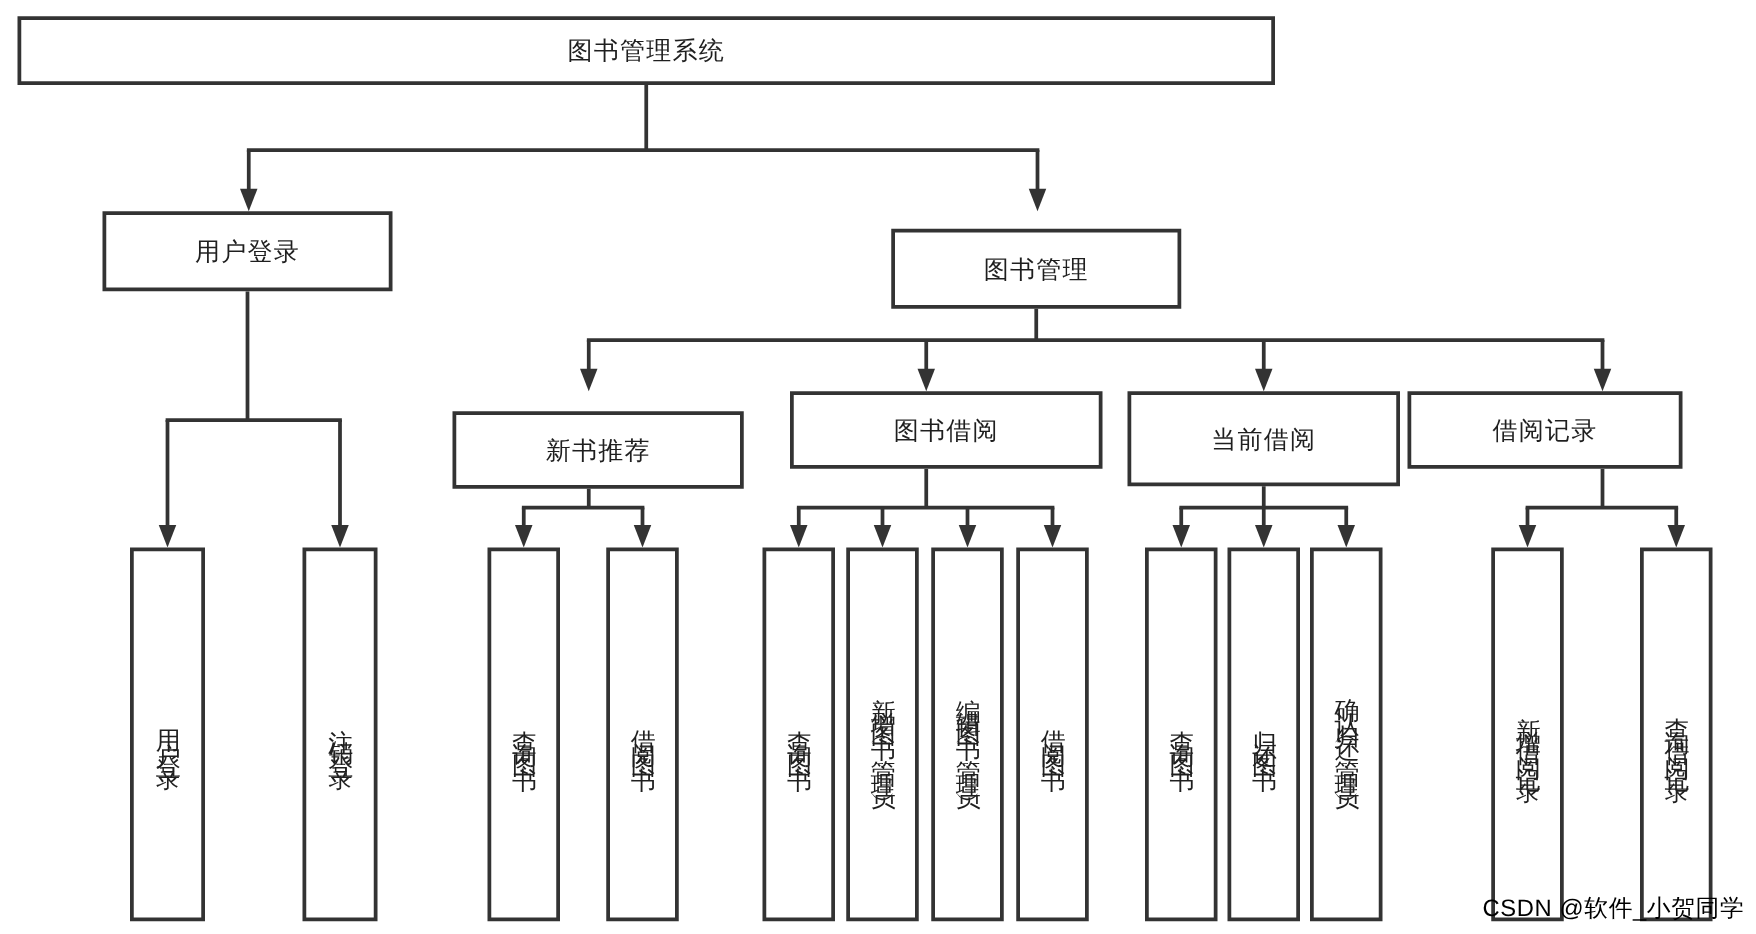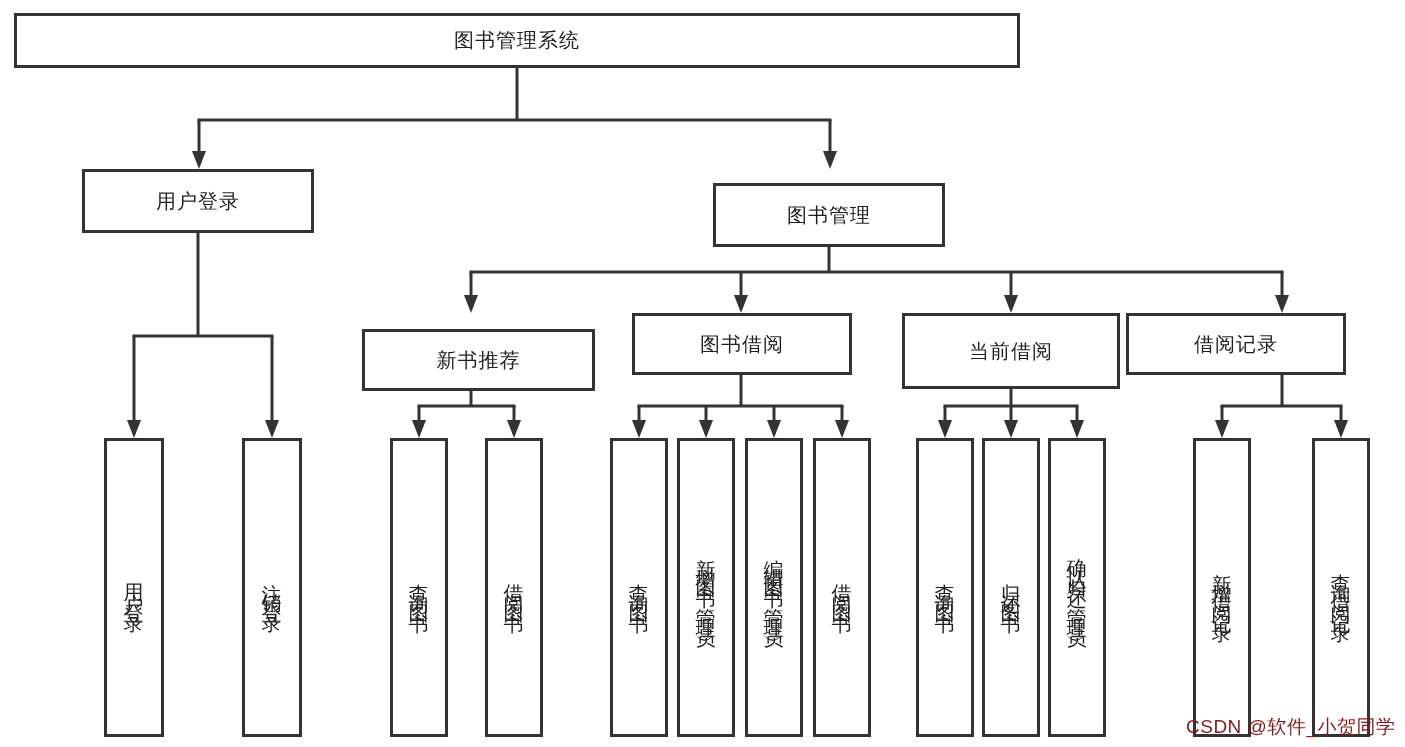--- a/index.html
+++ b/index.html
@@ -16,21 +16,21 @@
     color:#1f1f1f;
   }
   .hbox{font-size:20px;letter-spacing:1px;white-space:nowrap;}
   .vbox{
     writing-mode:vertical-rl;text-orientation:mixed;
     font-size:20px;letter-spacing:10px;line-height:1;
     text-align:center;
   }
   .watermark{
     position:absolute;z-index:5;
-    font-size:19px;color:#7f1d1d;letter-spacing:0.5px;white-space:nowrap;
+    font-size:19px;color:#000000;letter-spacing:0.5px;white-space:nowrap;
   }
 </style>
 </head>
 <body>
 
 <div class="stage">
 
   <svg class="connectors" width="1405" height="747" viewBox="0 0 1405 747">
     <g stroke="#333333" stroke-width="3" fill="none">
 
@@ -103,21 +103,21 @@
       <polygon points="1334,420 1348,420 1341,438"></polygon>
     </g>
   </svg>
 
   <div class="node hbox" style="left:14px;top:13px;width:1006px;height:55px;">图书管理系统</div>
 
   <div class="node hbox" style="left:82px;top:169px;width:232px;height:64px;">用户登录</div>
   <div class="node hbox" style="left:713px;top:183px;width:232px;height:64px;">图书管理</div>
 
   <div class="node hbox" style="left:362px;top:329px;width:233px;height:62px;">新书推荐</div>
-  <div class="node hbox" style="left:632px;top:313px;width:220px;height:62px;">图书借阅</div>
+  <div class="node hbox" style="left:632px;top:313px;width:250px;height:62px;">图书借阅</div>
   <div class="node hbox" style="left:902px;top:313px;width:218px;height:76px;">当前借阅</div>
   <div class="node hbox" style="left:1126px;top:313px;width:220px;height:62px;">借阅记录</div>
 
   <div class="node vbox" style="left:104px;top:438px;width:60px;height:299px;">用户登录</div>
   <div class="node vbox" style="left:242px;top:438px;width:60px;height:299px;">注销登录</div>
 
   <div class="node vbox" style="left:390px;top:438px;width:58px;height:299px;">查询图书</div>
   <div class="node vbox" style="left:485px;top:438px;width:58px;height:299px;">借阅图书</div>
 
   <div class="node vbox" style="left:610px;top:438px;width:58px;height:299px;">查询图书</div>

